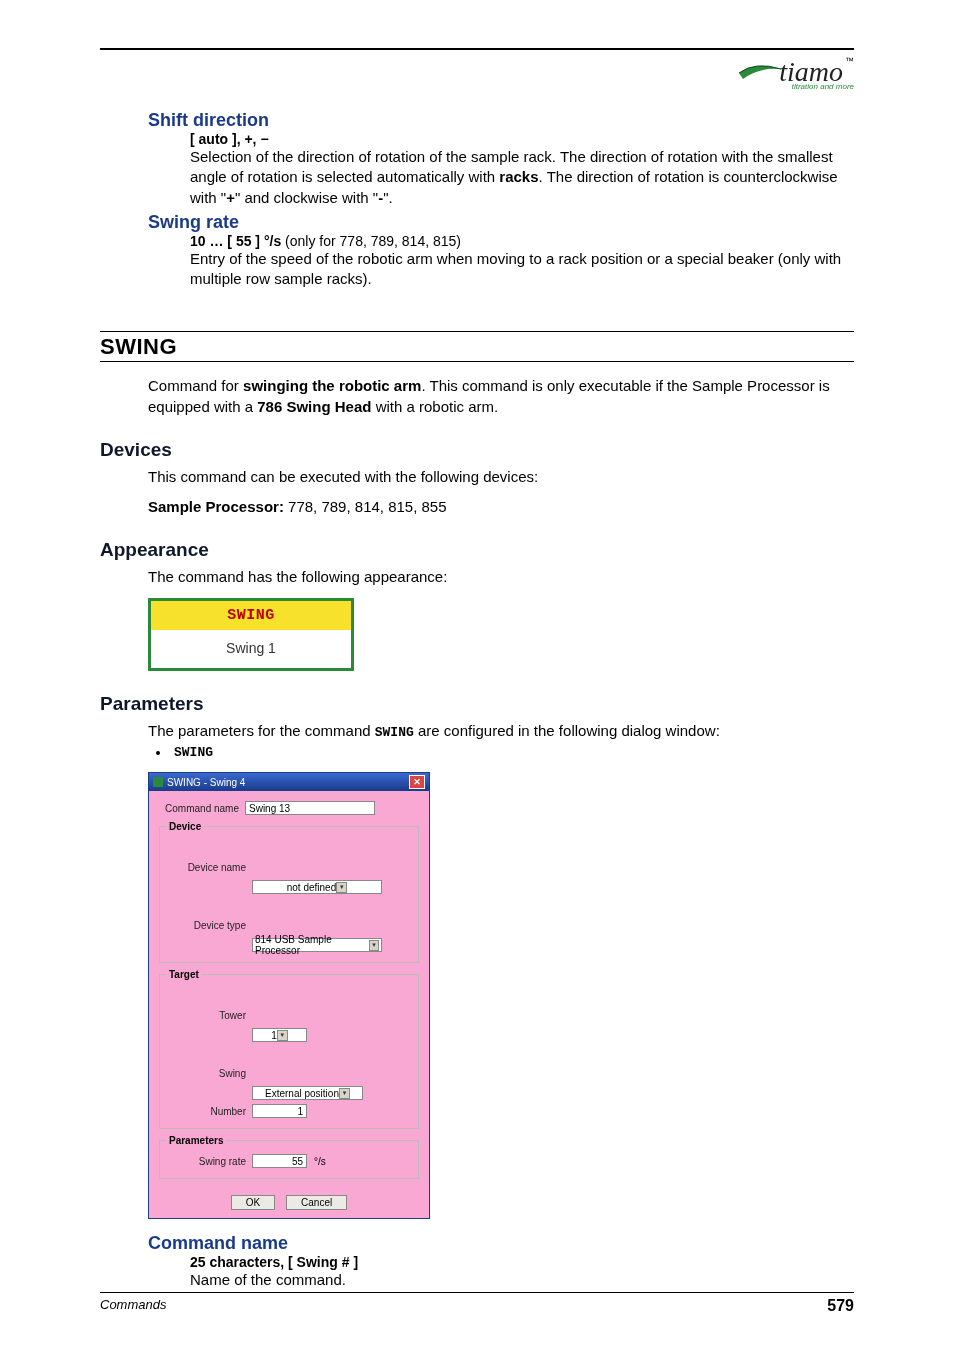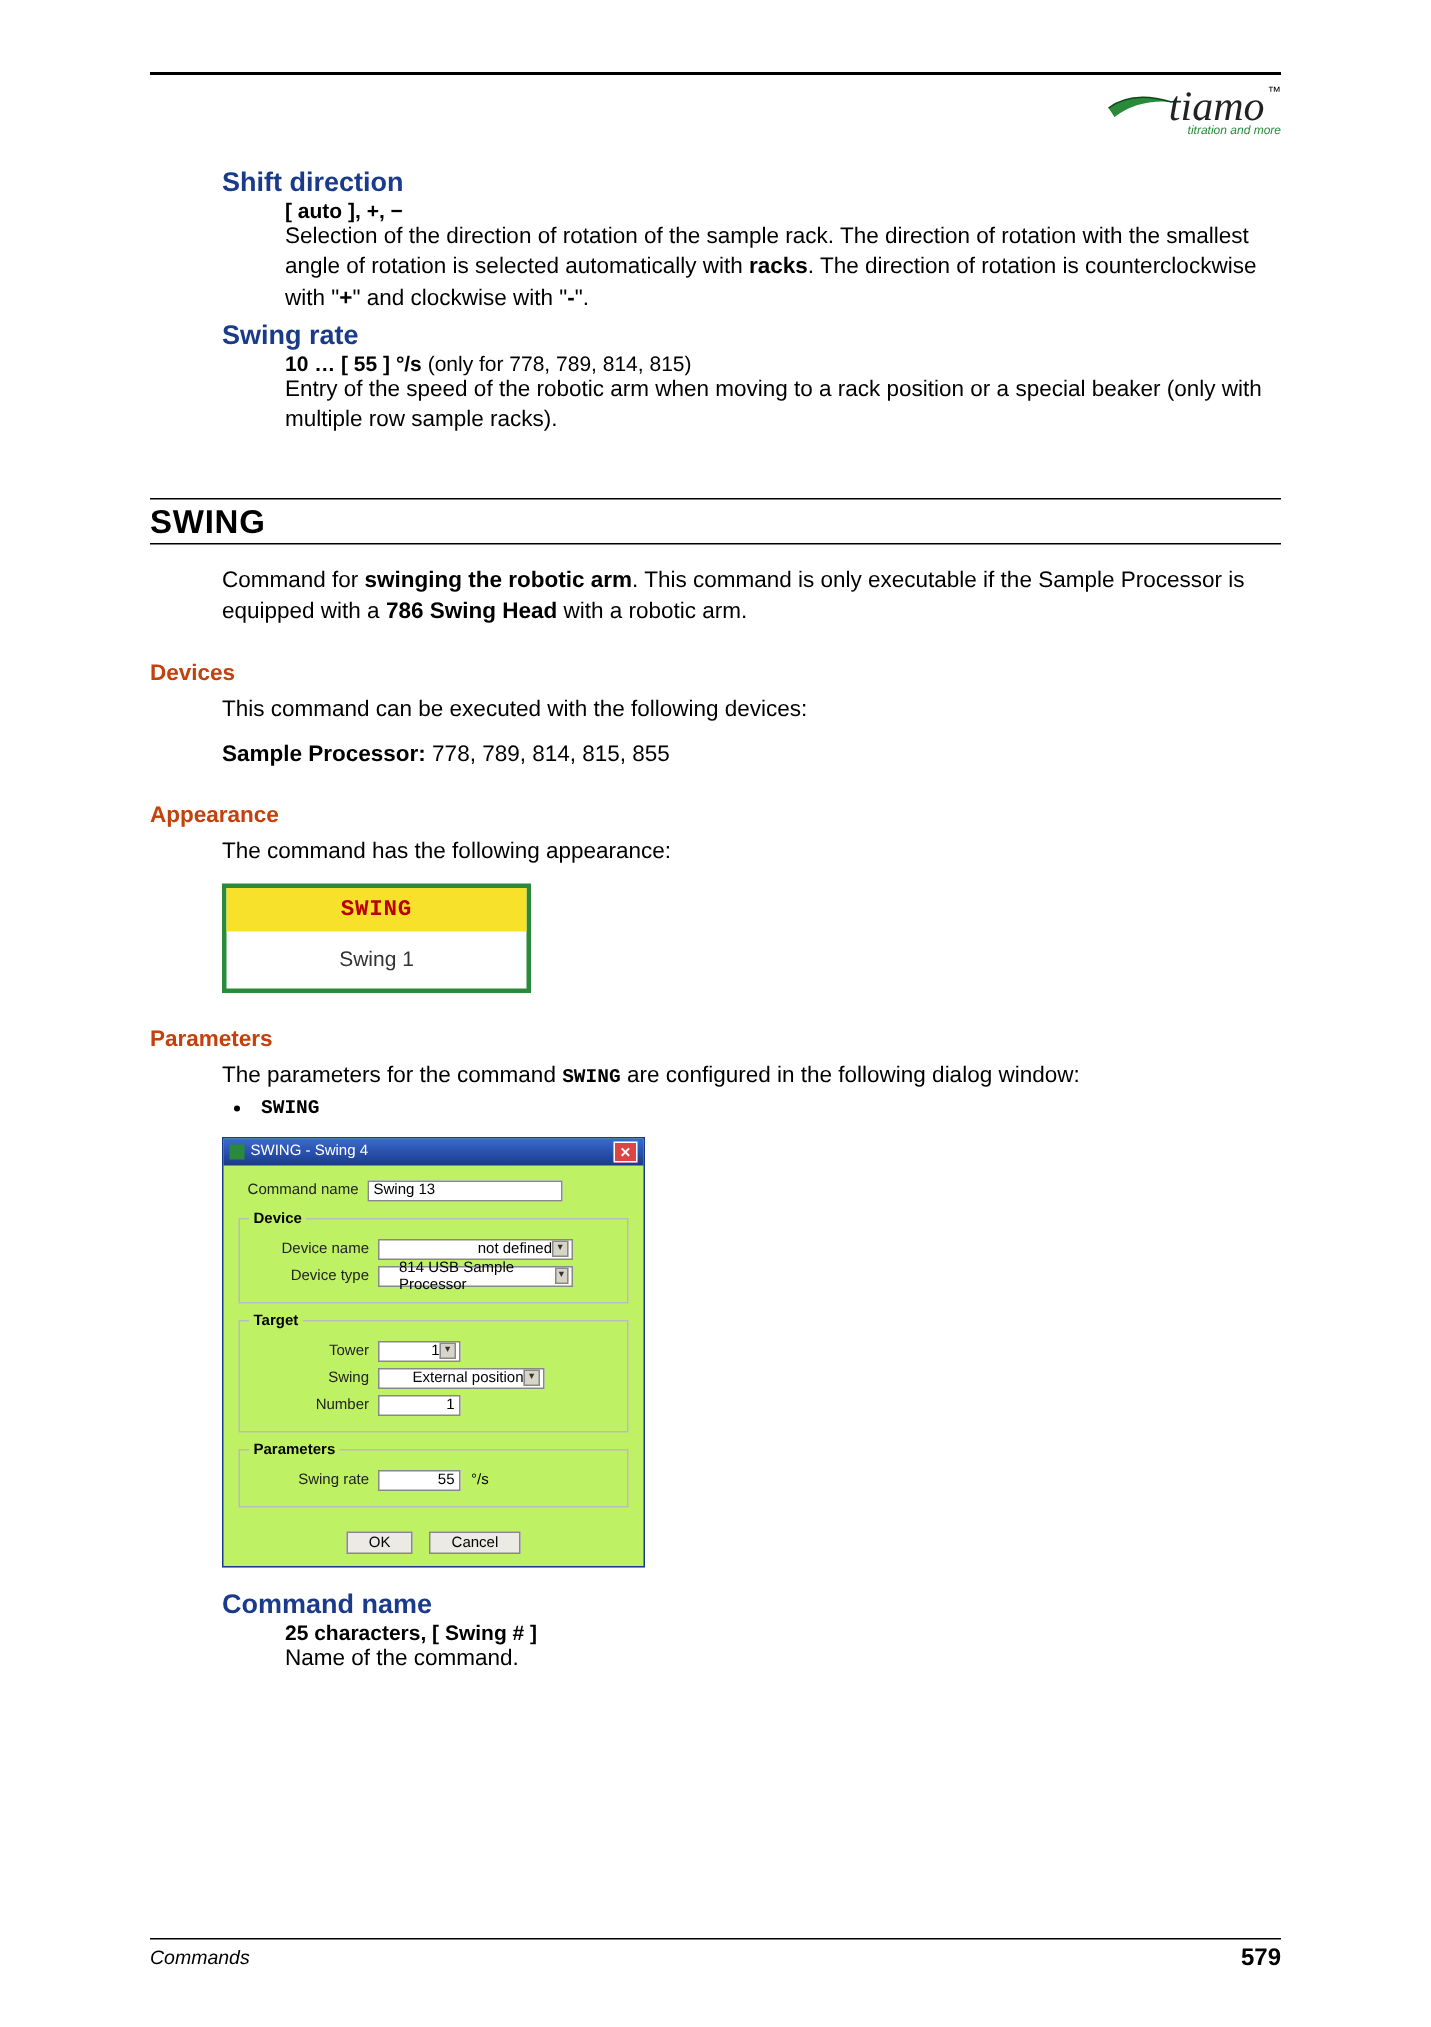--- a/index.html
+++ b/index.html
@@ -88,23 +88,23 @@
     padding-left: 0;
   }
 
   .body-indent {
     margin-left: 48px;
     margin-top: 14px;
     line-height: 1.35;
   }
 
   .subhead {
-    color: #c2410c;
+    color: #0f172a;
     font-weight: 900;
-    font-size: 15px;
+    font-size: 19px;
     margin-top: 22px;
   }
 
   .block-widget {
     margin-left: 48px;
     margin-top: 10px;
     border: 3px solid #2a8a3a;
     width: 200px;
   }
   .block-widget .hdr {
@@ -146,21 +146,21 @@
     padding-bottom: 3px;
   }
 
   
   .dialog {
     width: 280px;
     margin-left: 48px;
     margin-top: 12px;
     border: 1px solid #1a3a8a;
     font-size: 10px;
-    background: #bef264;
+    background: #f9a8d4;
   }
   .dialog .titlebar {
     background: linear-gradient(#3a6ad0, #1a3a8a);
     color: #fff;
     padding: 2px 4px;
     display: flex;
     align-items: center;
     justify-content: space-between;
   }
   .dialog .titlebar .ticon {
@@ -209,23 +209,24 @@
     height:14px;
     box-sizing:border-box;
   }
   .dialog .dropdown {
     border:1px solid #888;
     background:#fff;
     height:14px;
     box-sizing:border-box;
     display:flex;
     align-items:center;
-    justify-content:flex-end;
-    padding:0 2px 0 13px;
+    justify-content:center;
+    padding:0 2px 0 2px;
     font-size:10px;
+    margin-top:40px;
   }
   .dialog .dropdown .arrow {
     width:11px; height:11px;
     background:#d8d4c8;
     border:1px solid #888;
     box-sizing:border-box;
     text-align:center;
     line-height:8px;
     font-size:7px;
     color:#333;

